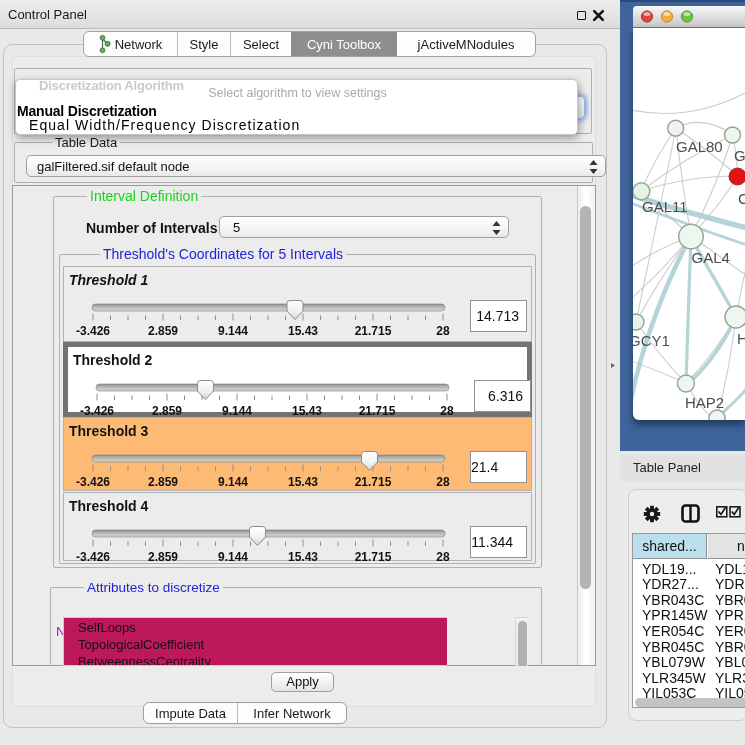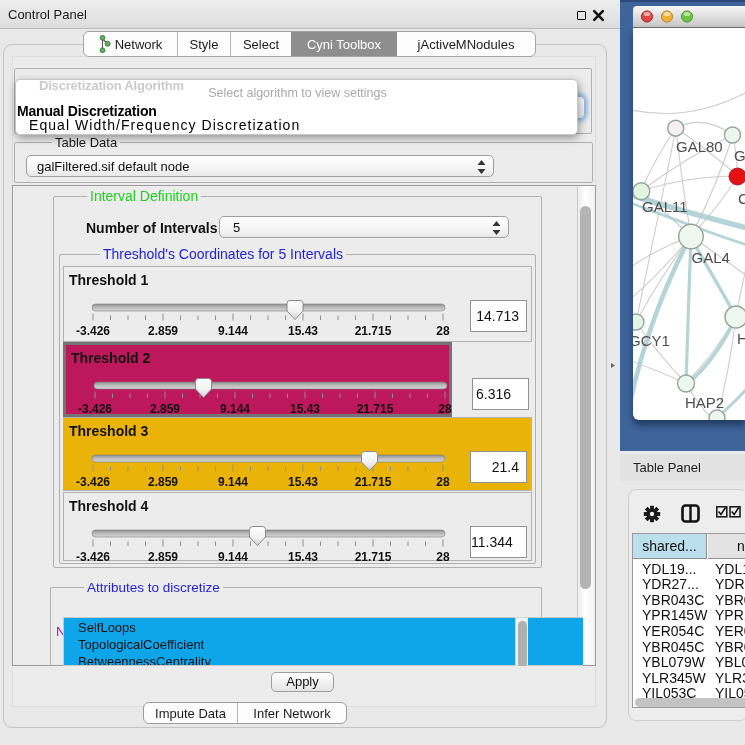--- a/index.html
+++ b/index.html
@@ -27,21 +27,21 @@
 
 <div class="abs" style="left:12px;top:56px;width:584px;height:651px;background:#ececec;border:1px solid #dedede;"></div>
 
 <div class="gb" style="left:14px;top:68px;width:578px;height:66px;"></div>
 
 <div class="abs" style="left:545px;top:96px;width:40px;height:23px;border:1px solid #97b9df;border-radius:5px;background:linear-gradient(#fff,#e9e9e9);box-shadow:0 0 4px 2px rgba(110,160,220,0.85);"></div>
 
 <div class="gb" style="left:14px;top:142px;width:579px;height:41px;">
   <span class="lbl" style="left:9px;">Table Data</span>
 </div>
-<div class="combo" style="left:26px;top:155px;width:468px;height:22px;">
+<div class="combo" style="left:26px;top:155px;width:580px;height:22px;">
   <span class="ctext">galFiltered.sif default node</span>
   <svg class="spin" width="9" height="14" viewBox="0 0 9 14">
       <path d="M4.5 0 L8.5 5 H0.5 Z" fill="#333"></path>
       <path d="M4.5 14 L8.5 9 H0.5 Z" fill="#333"></path>
     </svg>
 </div>
 
 <div class="abs" style="left:12px;top:185px;width:584px;height:481px;background:#ececec;border:1px solid #9b9b9b;"></div>
 
 <div class="abs" style="left:577px;top:186px;width:18px;height:479px;background:linear-gradient(90deg,#ededed,#ffffff 45%,#f1f1f1);border-left:1px solid #c9c9c9;"></div>
@@ -58,21 +58,21 @@
       <path d="M4.5 14 L8.5 9 H0.5 Z" fill="#333"></path>
     </svg>
 </div>
 
 <div class="gb" style="left:59px;top:254px;width:477px;height:310px;">
   <span class="lbl" style="color:#2222dd;font-size:14px;left:12px;">Threshold's Coordinates for 5 Intervals</span>
 </div>
 
 <div id="sliders">
 <div class="abs" style="left:63px;top:266px;width:469px;height:76px;border:1px solid #b2b2b2;background:#ececec;">
-<div style="position:absolute;left:5px;top:5px;font-size:14px;font-weight:bold;color:#111;">Threshold 1</div>
+<div style="position:absolute;left:5px;top:5px;font-size:14px;font-weight:bold;color:#111;font-style:italic;">Threshold 1</div>
 <svg style="position:absolute;left:0;top:0;" width="469" height="76" viewBox="0 0 469 76">
 <defs>
           <linearGradient id="trg0" x1="0" y1="0" x2="0" y2="1">
             <stop offset="0" stop-color="#8e8e8e"></stop>
             <stop offset="0.45" stop-color="#b9b9b9"></stop>
             <stop offset="1" stop-color="#d6d6d6"></stop>
           </linearGradient>
 <linearGradient id="thg" x1="0" y1="0" x2="0" y2="1">
             <stop offset="0" stop-color="#ffffff"></stop>
             <stop offset="0.6" stop-color="#f0f0f0"></stop>
@@ -104,21 +104,21 @@
 <path d="M 223.0 36.5 Q 223.0 33.5 226.0 33.5 L 236.0 33.5 Q 239.0 33.5 239.0 36.5 L 239.0 44 L 231.0 52.5 L 223.0 44 Z" fill="url(#thg)" stroke="#8a8a8a" stroke-width="1"></path>
 </svg>
 <div style="position:absolute;left:-1px;top:57px;width:60px;text-align:center;font-size:12px;font-weight:bold;color:#111;">-3.426</div>
       <div style="position:absolute;left:69px;top:57px;width:60px;text-align:center;font-size:12px;font-weight:bold;color:#111;">2.859</div>
       <div style="position:absolute;left:139px;top:57px;width:60px;text-align:center;font-size:12px;font-weight:bold;color:#111;">9.144</div>
       <div style="position:absolute;left:209px;top:57px;width:60px;text-align:center;font-size:12px;font-weight:bold;color:#111;">15.43</div>
       <div style="position:absolute;left:279px;top:57px;width:60px;text-align:center;font-size:12px;font-weight:bold;color:#111;">21.715</div>
       <div style="position:absolute;left:349px;top:57px;width:60px;text-align:center;font-size:12px;font-weight:bold;color:#111;">28</div>
 <div style="position:absolute;left:406px;top:33px;width:57px;height:32px;background:#fff;border:1px solid #919191;font-size:14px;color:#111;text-align:right;line-height:30px;padding-right:7px;">14.713</div>
 </div>
-<div class="abs" style="left:63px;top:342px;width:389px;height:75px;border:3px solid #737373;background:#be185d;">
+<div class="abs" style="left:63px;top:342px;width:469px;height:75px;border:5px solid #737373;background:#ffffff;">
 <div style="position:absolute;left:5px;top:5px;font-size:14px;font-weight:bold;color:#111;">Threshold 2</div>
 <svg style="position:absolute;left:0;top:0;" width="469" height="75" viewBox="0 0 469 75">
 <defs>
           <linearGradient id="trg1" x1="0" y1="0" x2="0" y2="1">
             <stop offset="0" stop-color="#8e8e8e"></stop>
             <stop offset="0.45" stop-color="#b9b9b9"></stop>
             <stop offset="1" stop-color="#d6d6d6"></stop>
           </linearGradient>
 <linearGradient id="thg" x1="0" y1="0" x2="0" y2="1">
             <stop offset="0" stop-color="#ffffff"></stop>
@@ -149,23 +149,23 @@
         <line x1="361.5" y1="48.5" x2="361.5" y2="53" stroke="#8f8f8f" stroke-width="1"></line>
         <line x1="379.0" y1="46.5" x2="379.0" y2="53.5" stroke="#8f8f8f" stroke-width="1"></line>
 <path d="M 129.5 36.5 Q 129.5 33.5 132.5 33.5 L 142.5 33.5 Q 145.5 33.5 145.5 36.5 L 145.5 44 L 137.5 52.5 L 129.5 44 Z" fill="url(#thg)" stroke="#8a8a8a" stroke-width="1"></path>
 </svg>
 <div style="position:absolute;left:-1px;top:57px;width:60px;text-align:center;font-size:12px;font-weight:bold;color:#111;">-3.426</div>
       <div style="position:absolute;left:69px;top:57px;width:60px;text-align:center;font-size:12px;font-weight:bold;color:#111;">2.859</div>
       <div style="position:absolute;left:139px;top:57px;width:60px;text-align:center;font-size:12px;font-weight:bold;color:#111;">9.144</div>
       <div style="position:absolute;left:209px;top:57px;width:60px;text-align:center;font-size:12px;font-weight:bold;color:#111;">15.43</div>
       <div style="position:absolute;left:279px;top:57px;width:60px;text-align:center;font-size:12px;font-weight:bold;color:#111;">21.715</div>
       <div style="position:absolute;left:349px;top:57px;width:60px;text-align:center;font-size:12px;font-weight:bold;color:#111;">28</div>
-<div style="position:absolute;left:406px;top:33px;width:57px;height:32px;background:#fff;border:1px solid #919191;font-size:14px;color:#111;text-align:right;line-height:30px;padding-right:17px;">6.316</div>
-</div>
-<div class="abs" style="left:63px;top:417px;width:469px;height:74px;border:1px solid #b2b2b2;background:#eab308;">
+<div style="position:absolute;left:406px;top:33px;width:57px;height:32px;background:#fff;border:1px solid #919191;font-size:14px;color:#111;text-align:right;line-height:30px;padding-right:7px;">6.316</div>
+</div>
+<div class="abs" style="left:63px;top:417px;width:469px;height:74px;border:1px solid #b2b2b2;background:#fdba74;">
 <div style="position:absolute;left:5px;top:5px;font-size:14px;font-weight:bold;color:#111;">Threshold 3</div>
 <svg style="position:absolute;left:0;top:0;" width="469" height="74" viewBox="0 0 469 74">
 <defs>
           <linearGradient id="trg2" x1="0" y1="0" x2="0" y2="1">
             <stop offset="0" stop-color="#8e8e8e"></stop>
             <stop offset="0.45" stop-color="#b9b9b9"></stop>
             <stop offset="1" stop-color="#d6d6d6"></stop>
           </linearGradient>
 <linearGradient id="thg" x1="0" y1="0" x2="0" y2="1">
             <stop offset="0" stop-color="#ffffff"></stop>
@@ -196,21 +196,21 @@
         <line x1="361.5" y1="48.5" x2="361.5" y2="53" stroke="#8f8f8f" stroke-width="1"></line>
         <line x1="379.0" y1="46.5" x2="379.0" y2="53.5" stroke="#8f8f8f" stroke-width="1"></line>
 <path d="M 297.5 36.5 Q 297.5 33.5 300.5 33.5 L 310.5 33.5 Q 313.5 33.5 313.5 36.5 L 313.5 44 L 305.5 52.5 L 297.5 44 Z" fill="url(#thg)" stroke="#8a8a8a" stroke-width="1"></path>
 </svg>
 <div style="position:absolute;left:-1px;top:57px;width:60px;text-align:center;font-size:12px;font-weight:bold;color:#111;">-3.426</div>
       <div style="position:absolute;left:69px;top:57px;width:60px;text-align:center;font-size:12px;font-weight:bold;color:#111;">2.859</div>
       <div style="position:absolute;left:139px;top:57px;width:60px;text-align:center;font-size:12px;font-weight:bold;color:#111;">9.144</div>
       <div style="position:absolute;left:209px;top:57px;width:60px;text-align:center;font-size:12px;font-weight:bold;color:#111;">15.43</div>
       <div style="position:absolute;left:279px;top:57px;width:60px;text-align:center;font-size:12px;font-weight:bold;color:#111;">21.715</div>
       <div style="position:absolute;left:349px;top:57px;width:60px;text-align:center;font-size:12px;font-weight:bold;color:#111;">28</div>
-<div style="position:absolute;left:406px;top:33px;width:57px;height:32px;background:#fff;border:1px solid #919191;font-size:14px;color:#111;text-align:right;line-height:30px;padding-right:7px;">21.4</div>
+<div style="position:absolute;left:406px;top:33px;width:57px;height:32px;background:#fff;border:1px solid #919191;font-size:14px;color:#111;line-height:30px;padding-right:7px;">21.4</div>
 </div>
 <div class="abs" style="left:63px;top:492px;width:469px;height:69px;border:1px solid #b2b2b2;background:#ececec;">
 <div style="position:absolute;left:5px;top:5px;font-size:14px;font-weight:bold;color:#111;">Threshold 4</div>
 <svg style="position:absolute;left:0;top:0;" width="469" height="69" viewBox="0 0 469 69">
 <defs>
           <linearGradient id="trg3" x1="0" y1="0" x2="0" y2="1">
             <stop offset="0" stop-color="#8e8e8e"></stop>
             <stop offset="0.45" stop-color="#b9b9b9"></stop>
             <stop offset="1" stop-color="#d6d6d6"></stop>
           </linearGradient>
@@ -243,29 +243,29 @@
         <line x1="361.5" y1="48.5" x2="361.5" y2="53" stroke="#8f8f8f" stroke-width="1"></line>
         <line x1="379.0" y1="46.5" x2="379.0" y2="53.5" stroke="#8f8f8f" stroke-width="1"></line>
 <path d="M 185.5 36.5 Q 185.5 33.5 188.5 33.5 L 198.5 33.5 Q 201.5 33.5 201.5 36.5 L 201.5 44 L 193.5 52.5 L 185.5 44 Z" fill="url(#thg)" stroke="#8a8a8a" stroke-width="1"></path>
 </svg>
 <div style="position:absolute;left:-1px;top:57px;width:60px;text-align:center;font-size:12px;font-weight:bold;color:#111;">-3.426</div>
       <div style="position:absolute;left:69px;top:57px;width:60px;text-align:center;font-size:12px;font-weight:bold;color:#111;">2.859</div>
       <div style="position:absolute;left:139px;top:57px;width:60px;text-align:center;font-size:12px;font-weight:bold;color:#111;">9.144</div>
       <div style="position:absolute;left:209px;top:57px;width:60px;text-align:center;font-size:12px;font-weight:bold;color:#111;">15.43</div>
       <div style="position:absolute;left:279px;top:57px;width:60px;text-align:center;font-size:12px;font-weight:bold;color:#111;">21.715</div>
       <div style="position:absolute;left:349px;top:57px;width:60px;text-align:center;font-size:12px;font-weight:bold;color:#111;">28</div>
-<div style="position:absolute;left:406px;top:33px;width:57px;height:32px;background:#fff;border:1px solid #919191;font-size:14px;color:#111;line-height:30px;padding-right:7px;">11.344</div>
+<div style="position:absolute;left:406px;top:33px;width:57px;height:32px;background:#fff;border:1px solid #919191;font-size:14px;color:#111;text-align:right;line-height:30px;padding-right:13px;">11.344</div>
 </div>
 </div>
 
 <div class="gb" style="left:50px;top:587px;width:492px;height:79px;border-bottom:none;">
   <span class="lbl" style="color:#2222dd;font-size:13.5px;left:5px;">Attributes to discretize</span>
 </div>
 <div class="abs" style="left:56px;top:624px;font-size:13.5px;font-weight:normal;color:#a21caf;">Numerical Attributes</div>
-<div class="abs" style="left:63px;top:617px;width:520px;height:49px;background:#0ea5e9;border:1px solid #c9c9c9;border-right:none;font-size:13px;color:#111;overflow:hidden;">
+<div class="abs" style="left:63px;top:617px;width:384px;height:49px;background:#be185d;border:1px solid #c9c9c9;border-right:none;font-size:13px;color:#111;overflow:hidden;">
   <div style="padding-left:14px;line-height:17px;padding-top:1px;">SelfLoops<br>TopologicalCoefficient<br>BetweennessCentrality</div>
 </div>
 <div class="abs" style="left:515px;top:617px;width:13px;height:49px;background:#f1f1f1;border:1px solid #d4d4d4;border-right:none;"></div>
 <div class="abs" style="left:517.5px;top:621px;width:9px;height:45px;background:#b0b0b0;border-radius:4.5px 4.5px 2px 2px;"></div>
 
 <div class="abs" style="left:271px;top:672px;width:63px;height:20px;background:linear-gradient(#ffffff,#f0f0f0 60%,#e4e4e4);border:1px solid #9f9f9f;border-radius:5px;text-align:center;font-size:13px;line-height:18px;color:#111;">Apply</div>
 
 <div id="toptabs" class="abs" style="left:83px;top:31px;height:26px;display:flex;border:1px solid #a3a3a3;border-radius:6px;overflow:hidden;background:#fdfdfd;font-size:13px;color:#1a1a1a;">
   <div style="width:94px;display:flex;align-items:center;justify-content:center;border-right:1px solid #b6b6b6;">
     <svg width="12" height="19" viewBox="0 0 12 19" style="margin-right:4px;">

